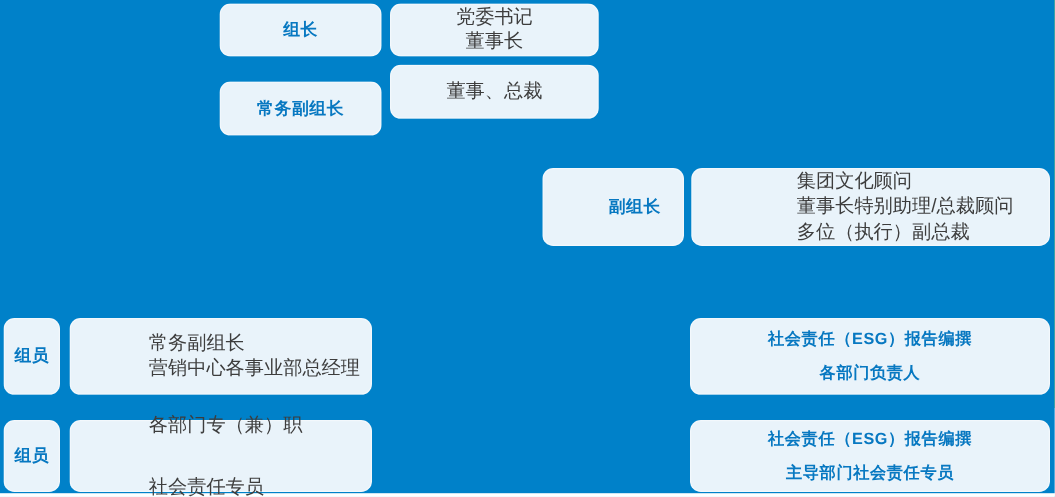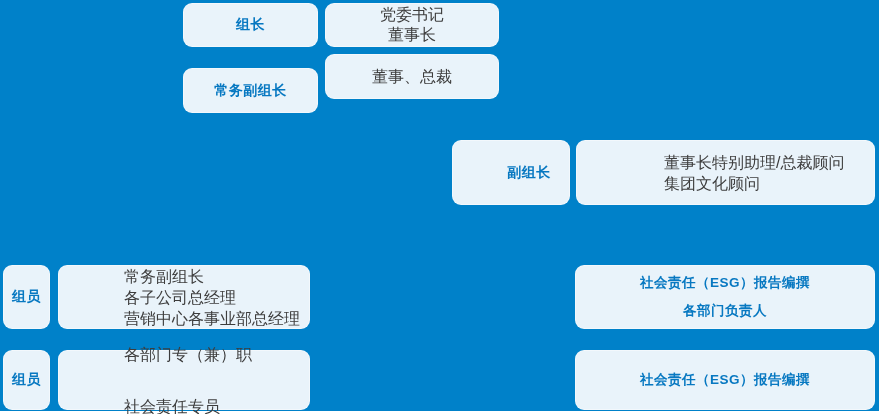--- a/index.html
+++ b/index.html
@@ -53,40 +53,41 @@
     <span class="role">常务副组长</span>
   </div>
   <div class="box b-r2-detail">
     <span class="detail">董事、总裁</span>
   </div>
 
   <div class="box b-r3-label">
     <span class="role">副组长</span>
   </div>
   <div class="box b-r3-detail detail-left">
+    <span class="detail">集团文化顾问</span>
     <span class="detail">董事长特别助理/总裁顾问</span>
-    <span class="detail">集团文化顾问</span>
+    <span class="detail">多位（执行）副总裁</span>
   </div>
 
   <div class="box b-r4-label">
     <span class="role">组员</span>
   </div>
   <div class="box b-r4-detail detail-left">
     <span class="detail">常务副组长</span>
-    <span class="detail">各子公司总经理</span>
     <span class="detail">营销中心各事业部总经理</span>
   </div>
   <div class="box b-r4-esg">
     <span class="esg-line">社会责任（ESG）报告编撰</span>
     <span class="esg-line">各部门负责人</span>
   </div>
 
   <div class="box b-r5-label">
     <span class="role">组员</span>
   </div>
   <div class="box b-r5-detail detail-left">
     <span class="detail">各部门专（兼）职</span>
     <span class="detail">社会责任专员</span>
   </div>
   <div class="box b-r5-esg">
     <span class="esg-line">社会责任（ESG）报告编撰</span>
+    <span class="esg-line">主导部门社会责任专员</span>
   </div>
 </div>
 
 </body></html>

